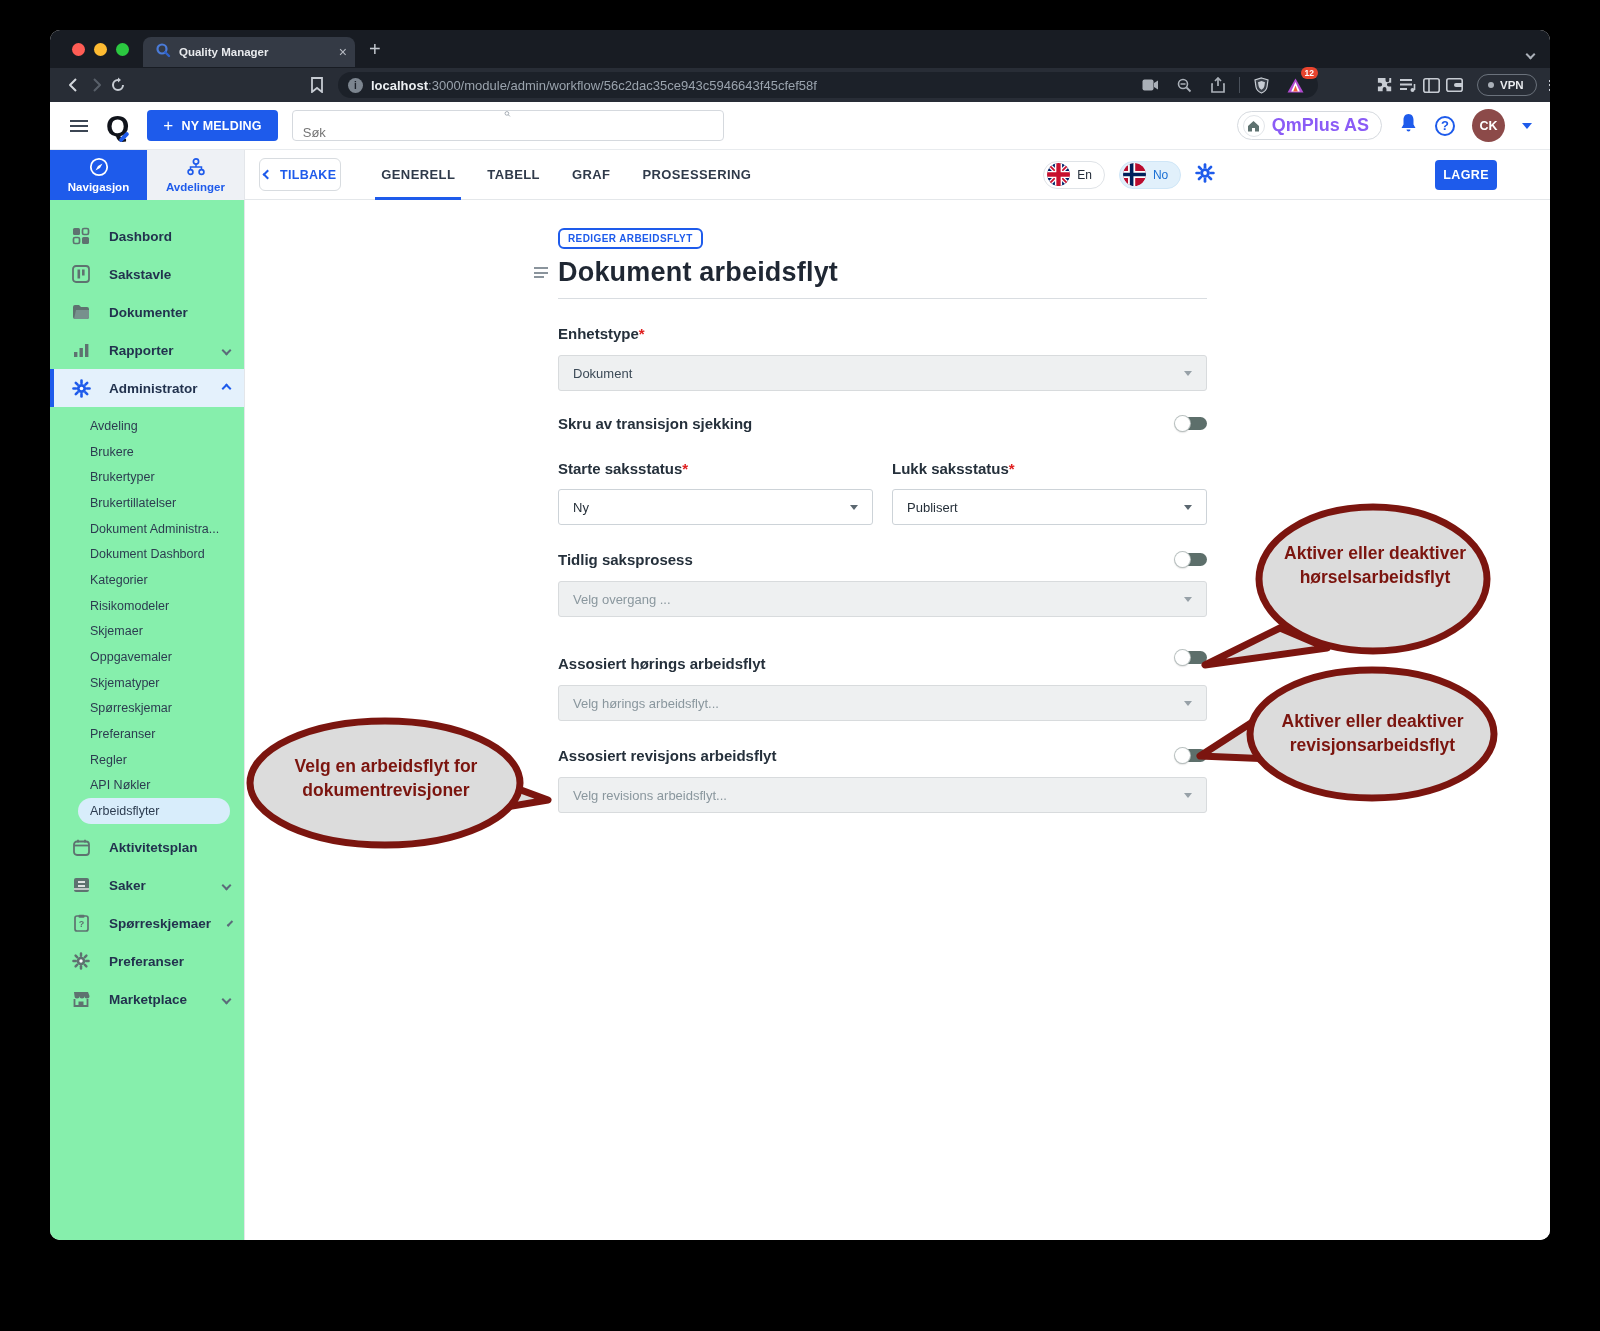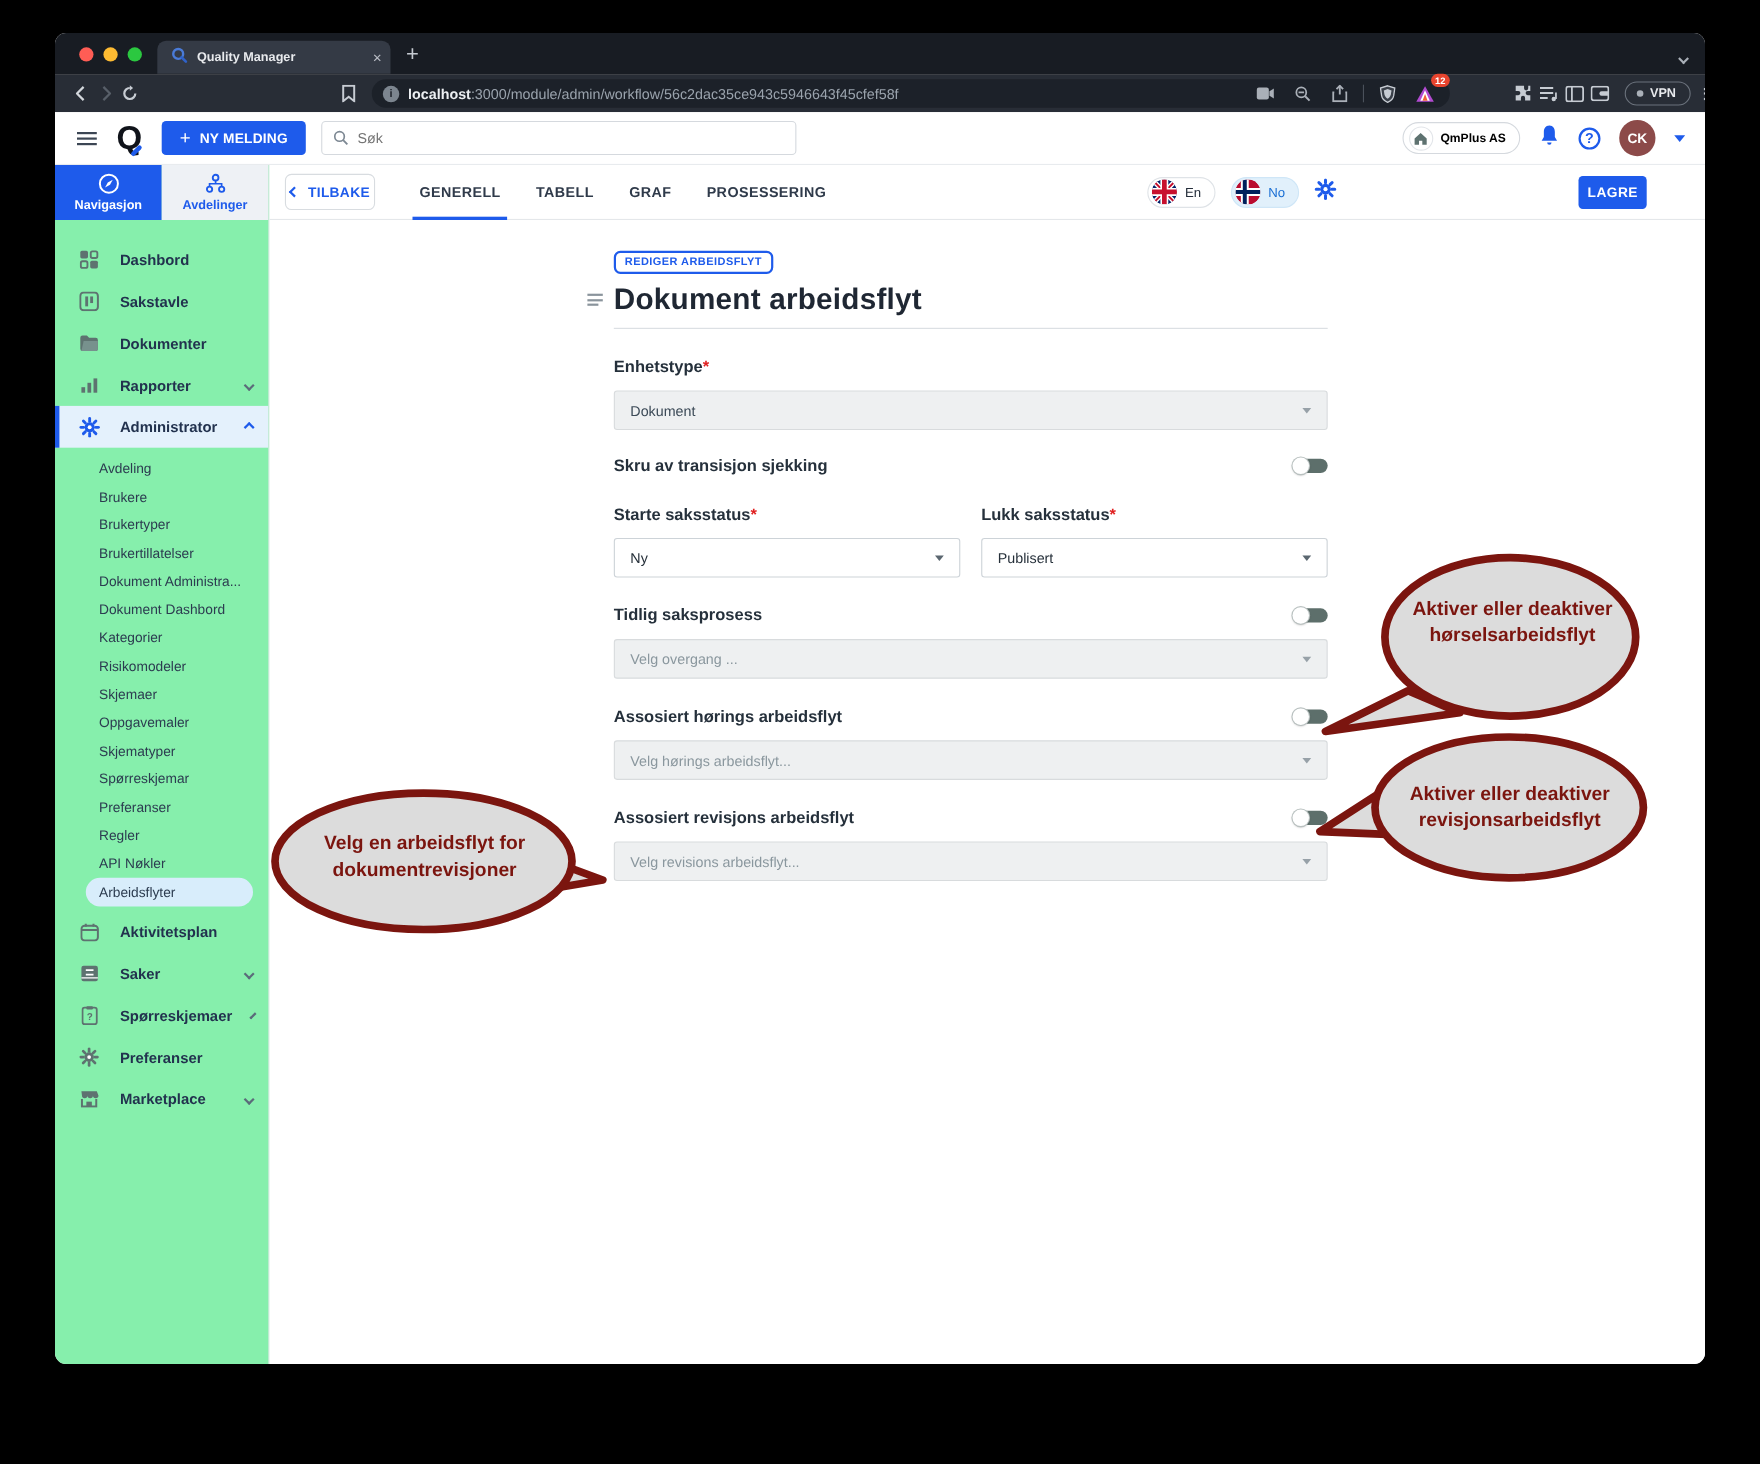--- a/index.html
+++ b/index.html
@@ -37,24 +37,24 @@
 
   
   .appheader { height:48px; background:#fff; border-bottom:1px solid #e8ebee; display:flex; align-items:center; padding:0 18px 0 20px; gap:14px; flex:0 0 48px; }
   .appburger { width:18px; height:12px; border-top:2px solid #3c4654; border-bottom:2px solid #3c4654; position:relative; }
   .appburger::after{ content:""; position:absolute; left:0; right:0; top:3px; height:2px; background:#3c4654; }
   .qlogo { font-size:30px; font-weight:800; color:#10131a; position:relative; line-height:1; margin:0 4px; }
   .qlogo::after { content:""; position:absolute; right:-1px; bottom:2px; width:12px; height:4px; background:#1E5BEB; transform:rotate(-45deg); border-radius:2px; }
   .btn-blue { background:#1E5BEB; color:#fff; border:none; border-radius:4px; font-weight:700; font-family:inherit; }
   .newmsg { height:31px; padding:0 16px; font-size:12.5px; display:flex; align-items:center; gap:8px; letter-spacing:.2px; }
   .newmsg .pl { font-size:17px; font-weight:400; }
-  .searchbox { width:432px; height:31px; border:1px solid #d5d9de; border-radius:4px; display:flex; align-items:center; padding:0 10px; gap:8px; color:#8b959e; }
+  .searchbox { width:432px; height:31px; border:1px solid #d5d9de; border-radius:4px; display:flex; align-items:center; padding:0 10px; gap:8px; color:#8b959e;flex-direction:column; }
   .searchbox input { border:none; outline:none; font-size:13px; width:100%; font-family:inherit; color:#3c4654; background:transparent; }
   .hdr-right { margin-left:auto; display:flex; align-items:center; gap:17px; }
-  .orgpill { height:29px; border:1px solid #d5d9de; border-radius:15px; display:flex; align-items:center; gap:7px; padding:0 12px 0 5px; font-size:11px; font-weight:700; color:#000000; }
+  .orgpill { height:29px; border:1px solid #d5d9de; border-radius:15px; display:flex; align-items:center; gap:7px; padding:0 12px 0 5px; font-size:18px; font-weight:700; color:#8b5cf6; }
   .orgpill .homewrap{ width:22px; height:22px; border-radius:50%; border:1px solid #e2e5e9; display:flex; align-items:center; justify-content:center; }
   .helpq { width:20px; height:20px; border-radius:50%; border:2px solid #1E5BEB; color:#1E5BEB; font-size:13px; font-weight:700; display:flex; align-items:center; justify-content:center; }
   .avatar { width:33px; height:33px; border-radius:50%; background:#8C4A49; color:#fff; font-size:12.5px; font-weight:700; display:flex; align-items:center; justify-content:center; }
   .chev-blue { width:0; height:0; border-left:5px solid transparent; border-right:5px solid transparent; border-top:6px solid #1E5BEB; }
 
   
   .main { flex:1; display:flex; min-height:0; }
   .sidebar { flex:0 0 195px; border-right:1px solid #e3e6ea; background:#86efac; overflow:hidden; }
   .side-tabs { height:50px; display:flex; }
   .stab { flex:1; display:flex; flex-direction:column; align-items:center; justify-content:center; gap:4px; font-size:11.5px; font-weight:700; }
@@ -555,21 +555,21 @@
                 <span class="track"></span>
                 <span class="knob"></span>
               </span>
           </div>
           <div class="selbox gray ph">
             <span>Velg overgang ...</span>
             <span class="caret"></span>
           </div>
 
           <div class="togglerow">
-            <span class="flabel" style="margin-top:0;">Assosiert hørings arbeidsflyt</span>
+            <span class="flabel" style="margin-top:12px;">Assosiert hørings arbeidsflyt</span>
             <span class="toggle">
                 <span class="track"></span>
                 <span class="knob"></span>
               </span>
           </div>
           <div class="selbox gray ph">
             <span>Velg hørings arbeidsflyt...</span>
             <span class="caret"></span>
           </div>
 

